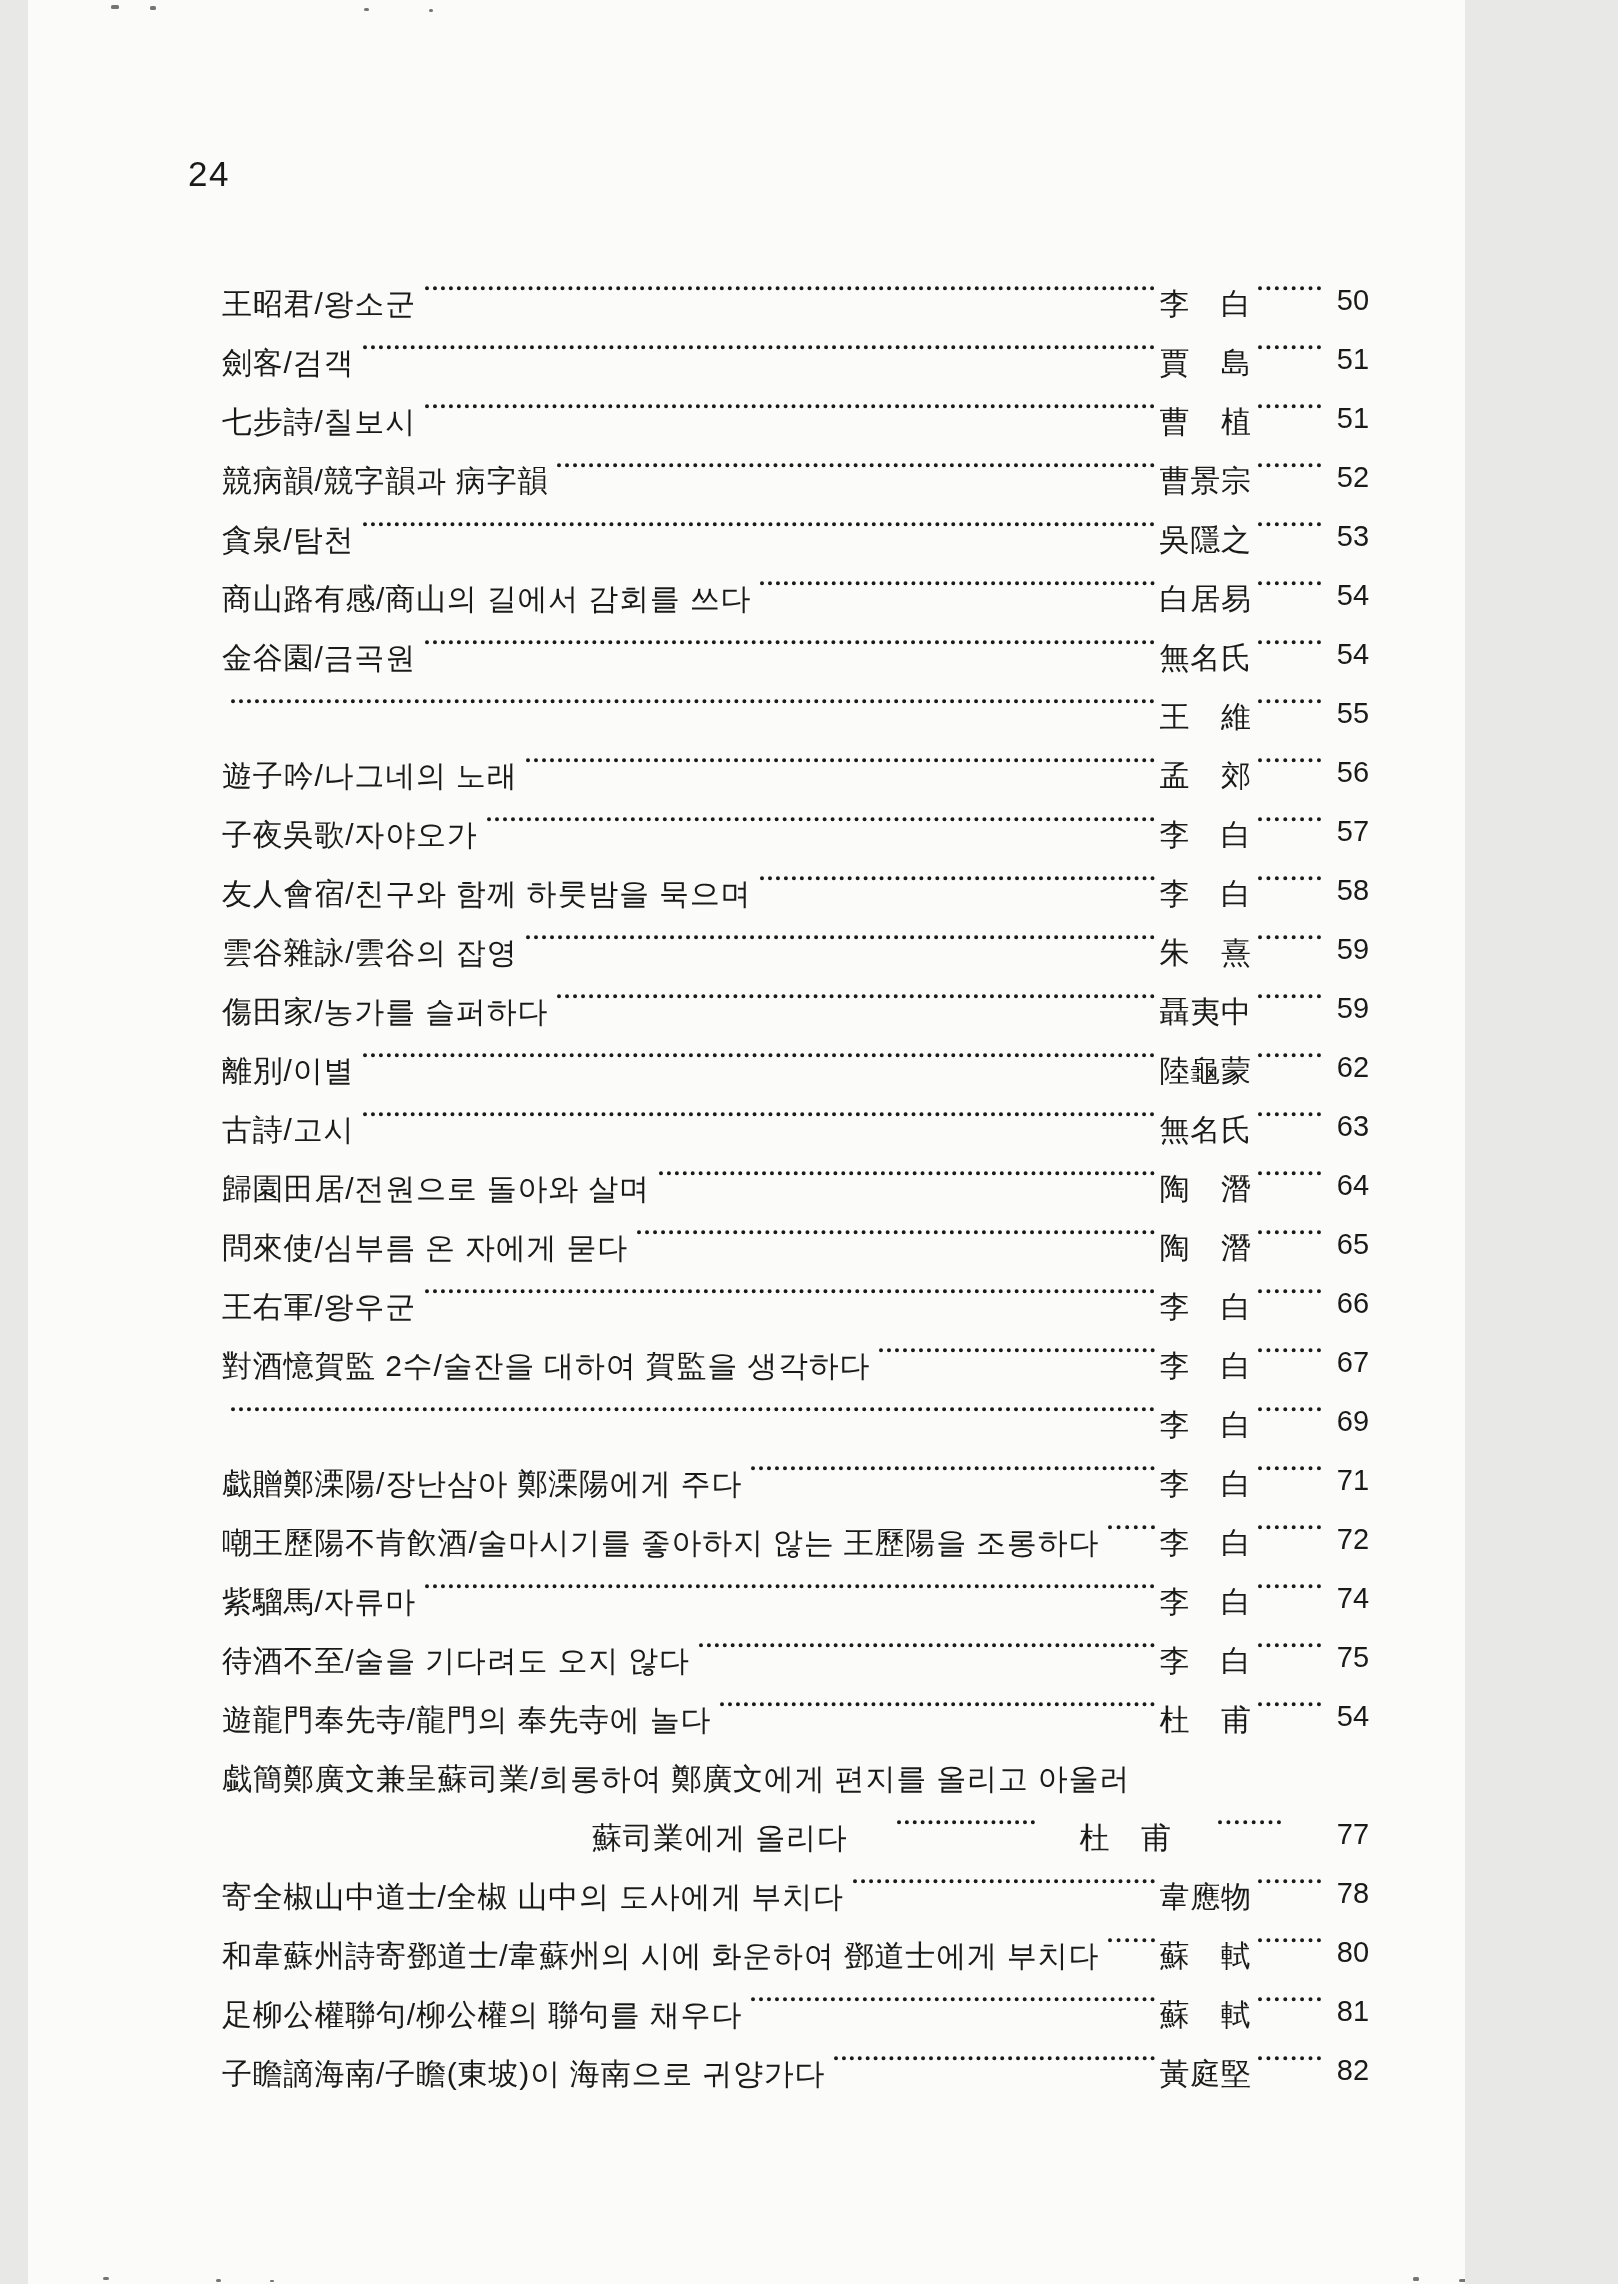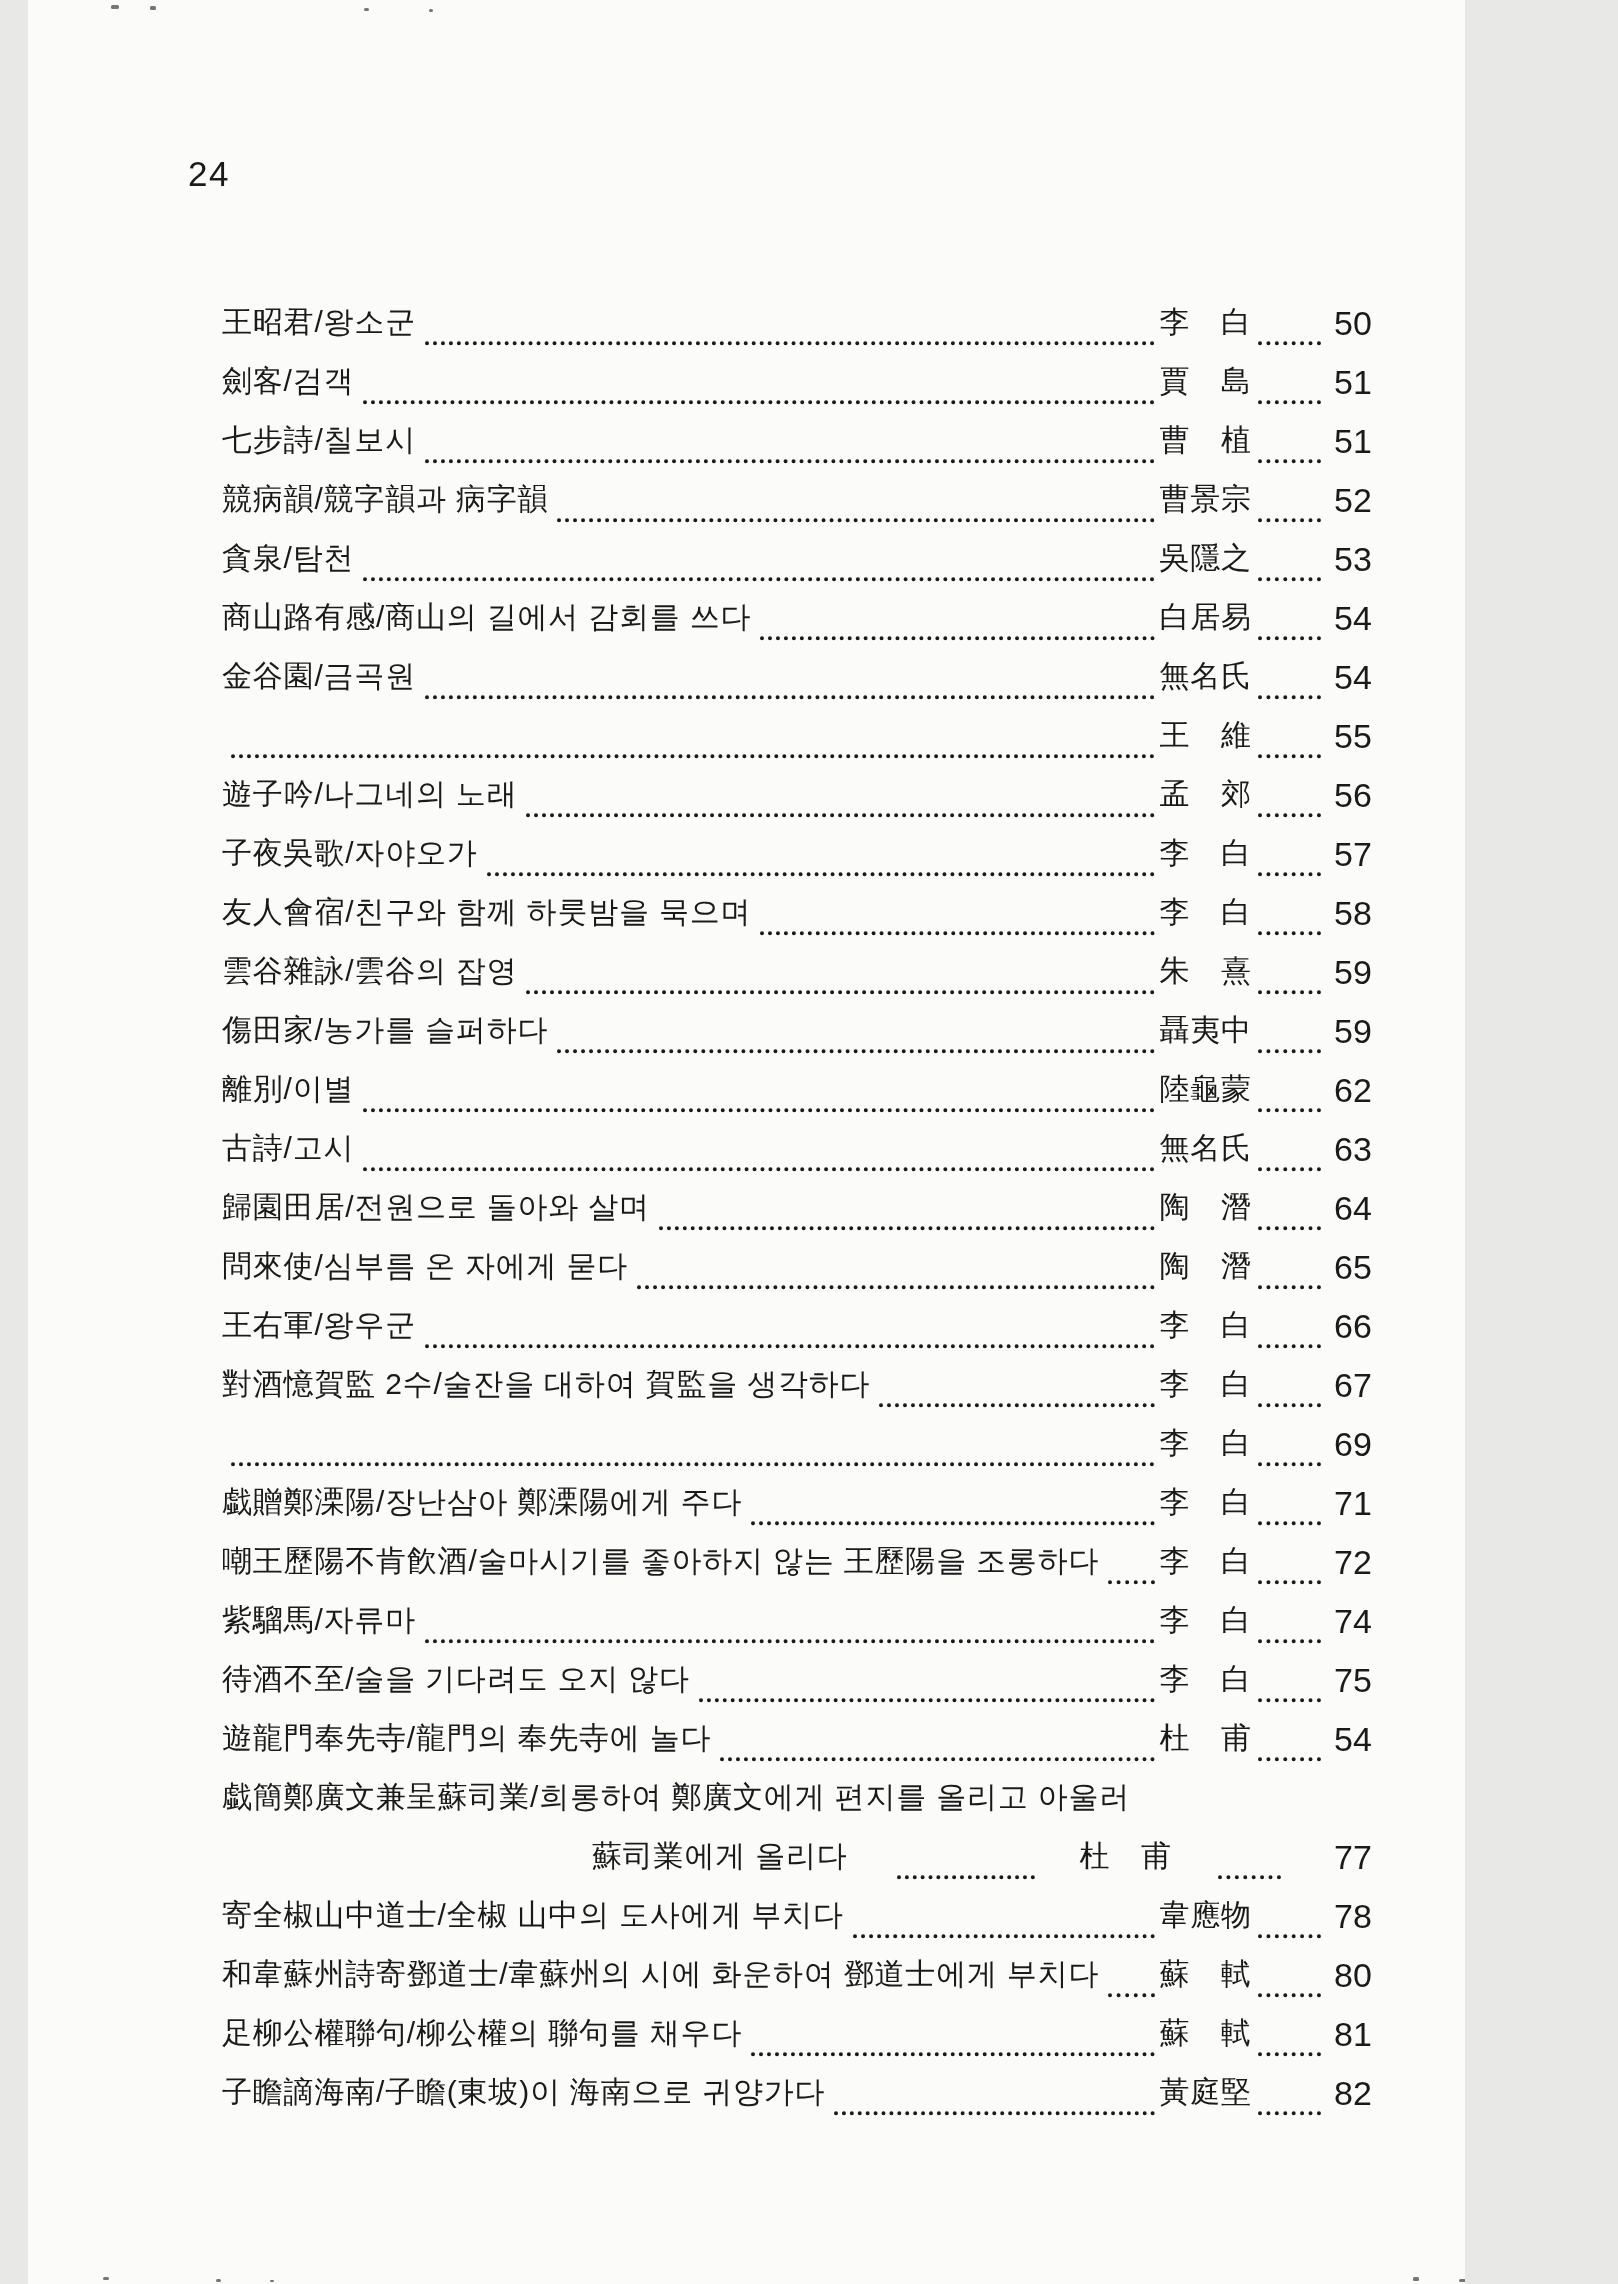--- a/index.html
+++ b/index.html
@@ -25,21 +25,21 @@
     letter-spacing:1.5px;
   }
   .toc{
     position:absolute;
     left:194px;
     top:284px;
     width:1159px;
   }
   .row{
     display:flex;
-    align-items:flex-end;
+    align-items:flex-start;
     height:59px;
     font-size:30px;
     white-space:nowrap;
   }
   .row.indent{ padding-left:370px;gap:40px; }
   .title{
     flex:0 1 auto;
     overflow:hidden;
     letter-spacing:0.8px;
   }
@@ -59,21 +59,21 @@
     transform:translateY(2.3px);
   }
   .author{
     flex:0 0 auto;
     min-width:95px;
     letter-spacing:0.8px;
   }
   .pageno{
     flex:0 0 56px;
     text-align:center;
-    font-size:34px;
+    font-size:29px;
   }
   
   .speck{
     position:absolute;
     background:#2c2c2c;
     opacity:.65;
     border-radius:1.5px;
   }
 </style>
 </head>

